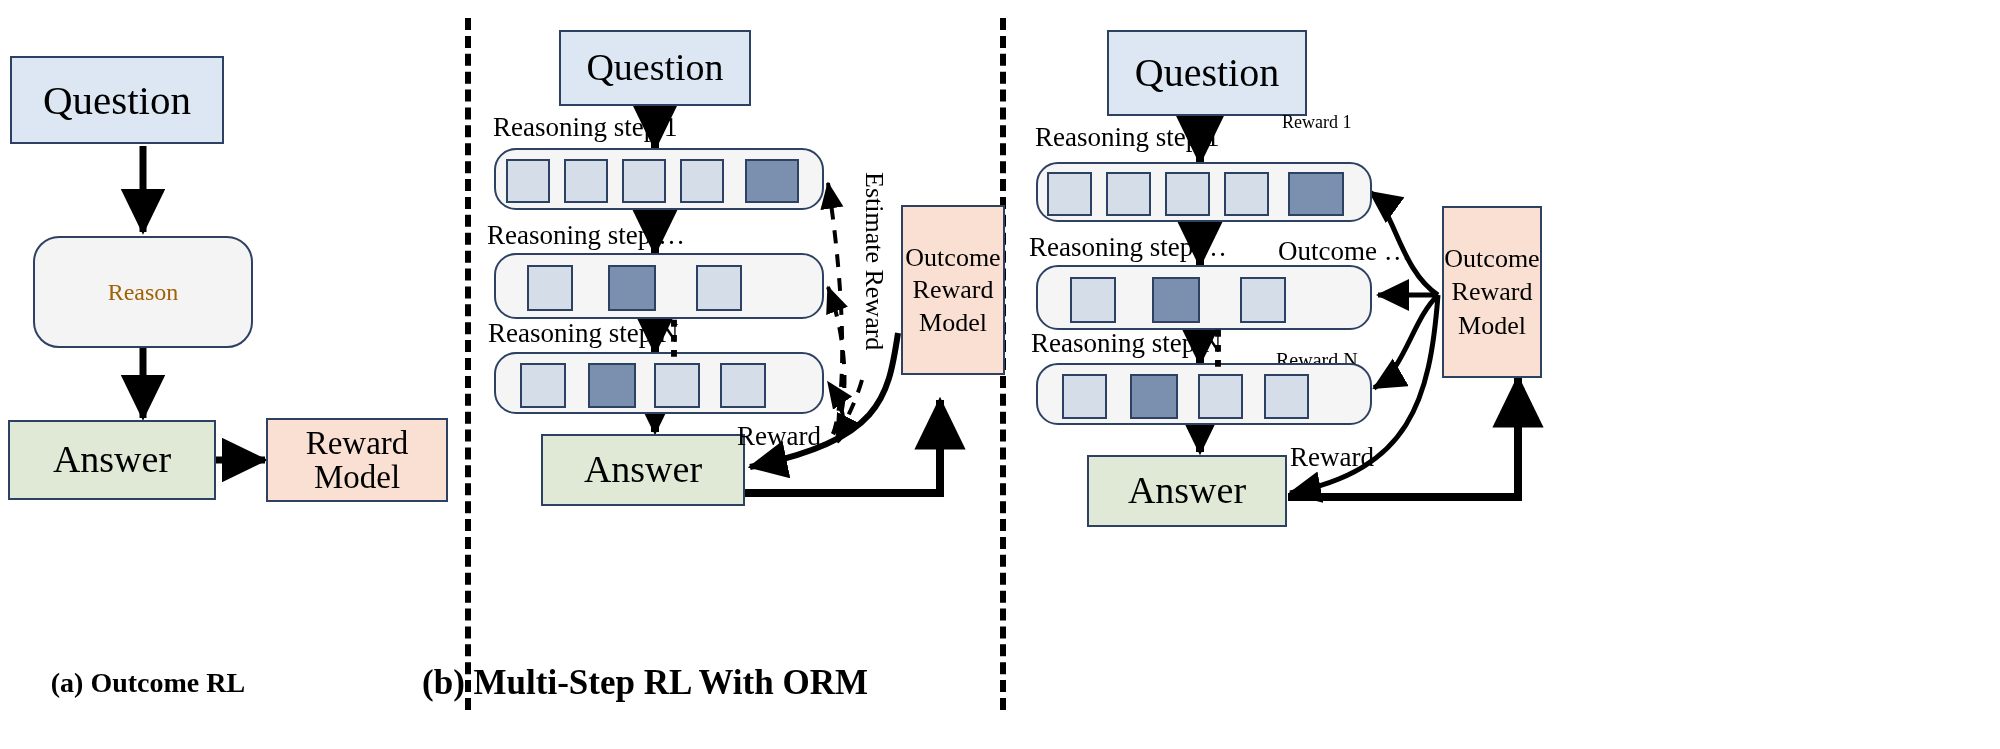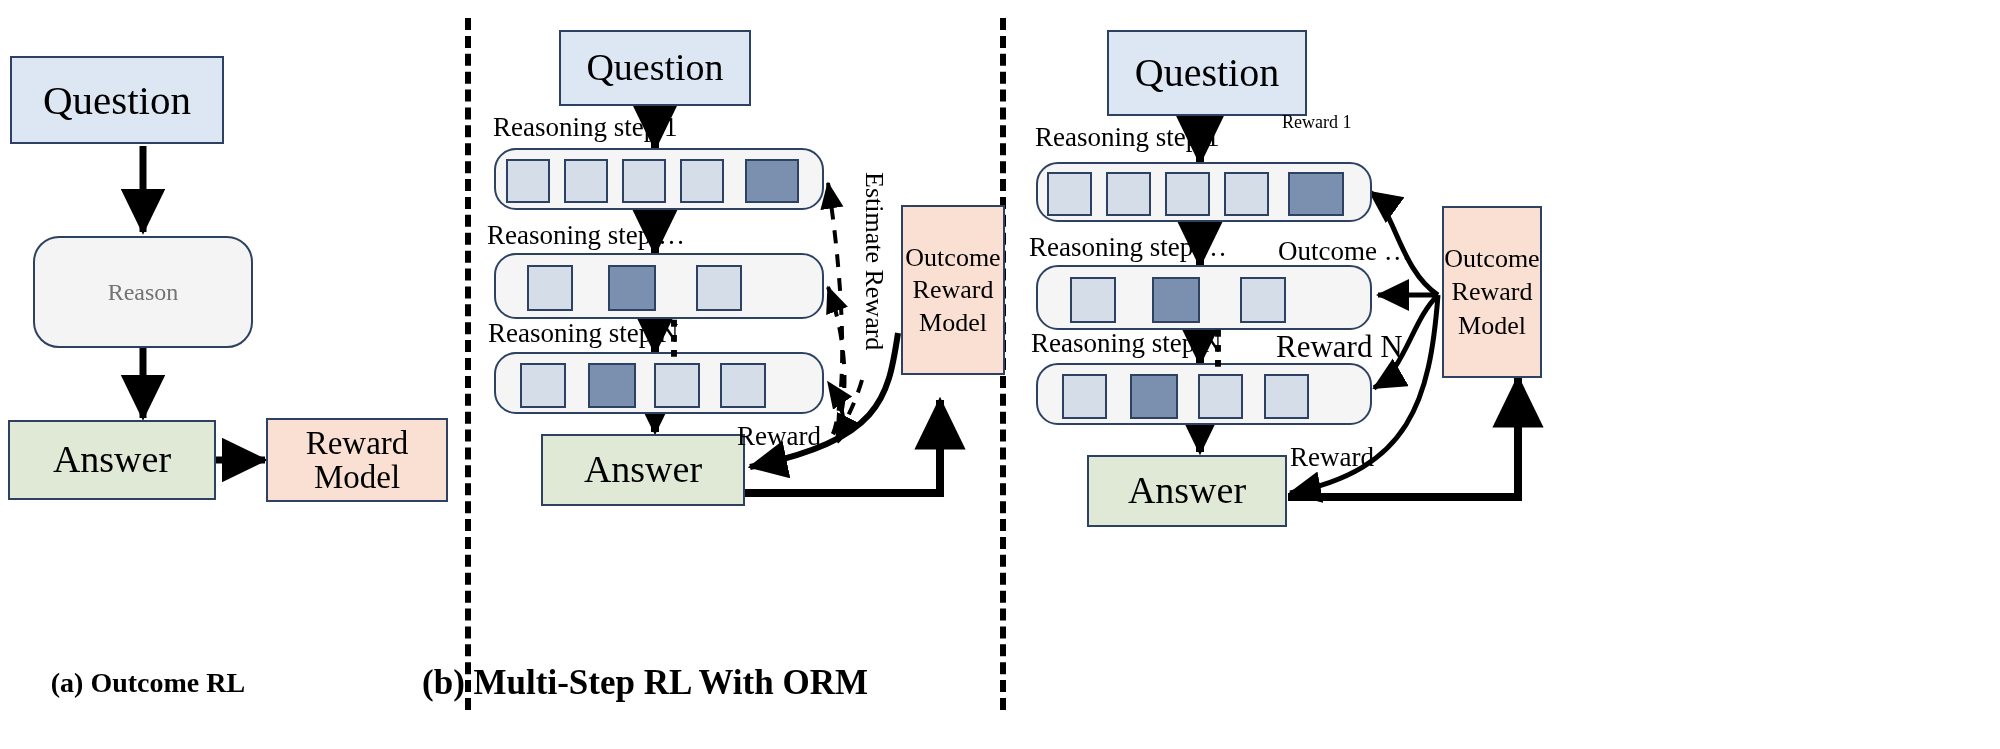--- a/index.html
+++ b/index.html
@@ -21,21 +21,21 @@
     text-align: center;
     line-height: 1.04;
     color: #000;
   }
   .box.q  { background: #dce7f3; }
   .box.a  { background: #dfe9d5; }
   .box.rm { background: #f9e0d2; }
   .box.reason {
     background: #f4f4f4;
     border-radius: 26px;
-    color: #737373;
+    color: #a16207;
   }
 
   
   .steprow {
     position: absolute; box-sizing: border-box;
     background: #f5f5f5;
     border: 2px solid #2d4162;
     border-radius: 22px;
   }
   .tok {
@@ -202,21 +202,21 @@
   <div class="caption" style="left:645px; top:683px; font-size:35px; transform:translate(-50%,-50%);">(b) Multi-Step RL With ORM</div>
 
   <div class="box q" style="left:1107px; top:30px; width:200px; height:86px; font-size:40px;">Question</div>
 
   <div class="lbl" style="left:1035px; top:124px; font-size:27px;">Reasoning step 1</div>
   <div class="lbl" style="left:1029px; top:234px; font-size:27px;">Reasoning step …</div>
   <div class="lbl" style="left:1031px; top:330px; font-size:27px;">Reasoning step N</div>
 
   <div class="lbl" style="left:1282px; top:113px; font-size:18px;">Reward 1</div>
   <div class="lbl" style="left:1278px; top:238px; font-size:27px;">Outcome  …</div>
-  <div class="lbl" style="left:1276px; top:331px; font-size:31px;">Reward N</div>
+  <div class="lbl" style="left:1276px; top:350px; font-size:20px;">Reward N</div>
 
   <div class="steprow" style="left:1036px; top:162px; width:336px; height:60px;">
     <div class="tok" style="left:9px; top:8px; width:45px; height:44px;"></div>
     <div class="tok" style="left:68px; top:8px; width:45px; height:44px;"></div>
     <div class="tok" style="left:127px; top:8px; width:45px; height:44px;"></div>
     <div class="tok" style="left:186px; top:8px; width:45px; height:44px;"></div>
     <div class="tok dark" style="left:250px; top:8px; width:56px; height:44px;"></div>
   </div>
 
   <div class="steprow" style="left:1036px; top:265px; width:336px; height:65px;">

